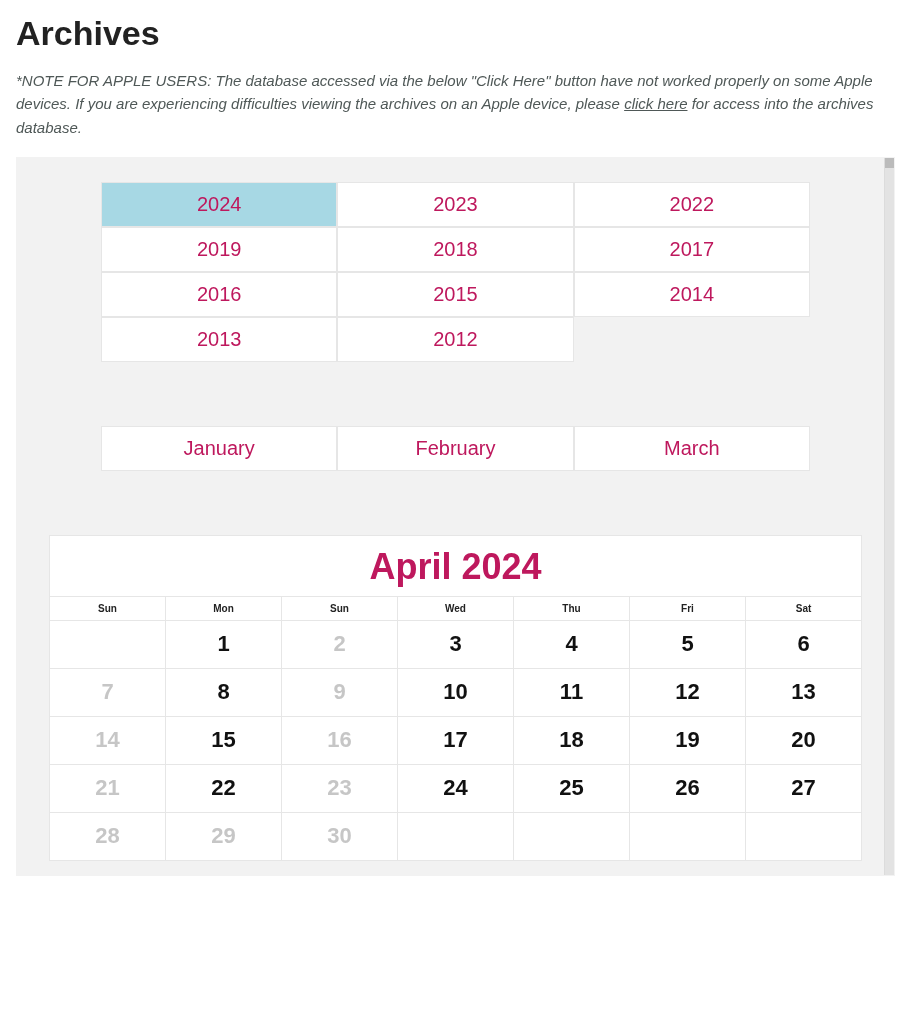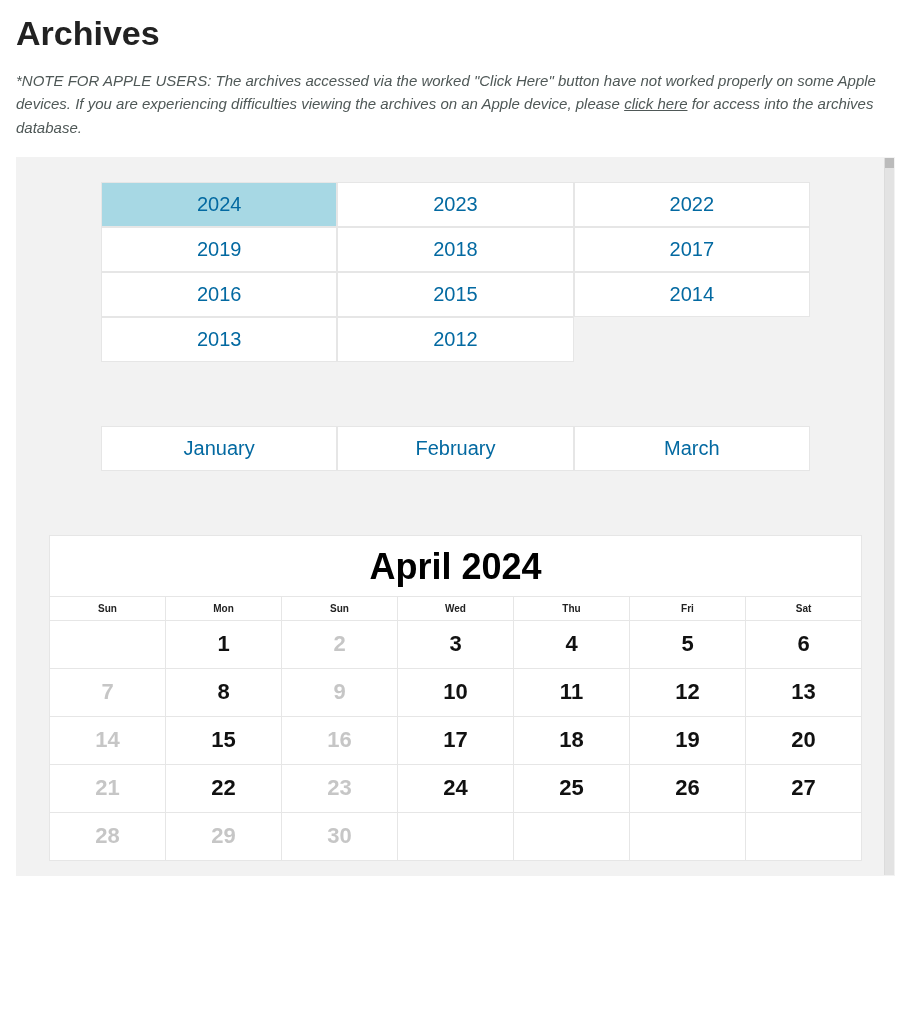--- a/index.html
+++ b/index.html
@@ -57,21 +57,21 @@
     gap: 0;
     margin-bottom: 44px;
     background: transparent;
   }
   .pick-grid .cell {
     background: #ffffff;
     border: 1px solid #e6e6e6;
     text-align: center;
     padding: 10px 4px;
     font-size: 20px;
-    color: #0369a1;
+    color: #be185d;
     cursor: pointer;
   }
   .pick-grid .cell.selected {
     background: #a7d8e4;
   }
   .pick-grid .cell.empty {
     background: transparent;
     border: none;
     cursor: default;
   }
@@ -87,21 +87,21 @@
     table-layout: fixed;
     background: #ffffff;
   }
   table.calendar caption {
     caption-side: top;
     background: #ffffff;
     border: 1px solid #e6e6e6;
     border-bottom: none;
     font-size: 36px;
     font-weight: 800;
-    color: #000000;
+    color: #be185d;
     padding: 10px 0 8px 0;
   }
   table.calendar th {
     font-size: 10px;
     font-weight: 700;
     padding: 6px 0;
     border: 1px solid #e6e6e6;
     background: #ffffff;
   }
   table.calendar td {
@@ -122,21 +122,21 @@
   table.calendar td.blank {
     cursor: default;
   }
 </style>
 </head>
 <body>
 
 <h2 class="page-title">Archives</h2>
 
 <p class="note">
-  <span>*NOTE FOR APPLE USERS: The archives accessed via the worked "Click Here" button have not worked properly on some Apple devices. If you are experiencing difficulties viewing the archives on an Apple device, please </span>
+  <span>*NOTE FOR APPLE USERS: The database accessed via the below "Click Here" button have not worked properly on some Apple devices. If you are experiencing difficulties viewing the archives on an Apple device, please </span>
   <a href="#">click here</a>
   <span> for access into the archives database.</span>
 </p>
 
 <div class="panel">
   <div class="scrollbar-shadow"></div>
 
   <div class="pick-grid" id="years-grid">
       <div class="cell selected">2024</div>
       <div class="cell">2023</div>

